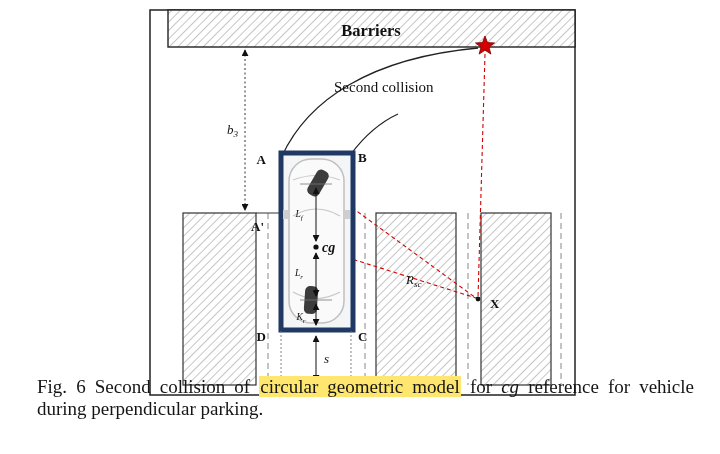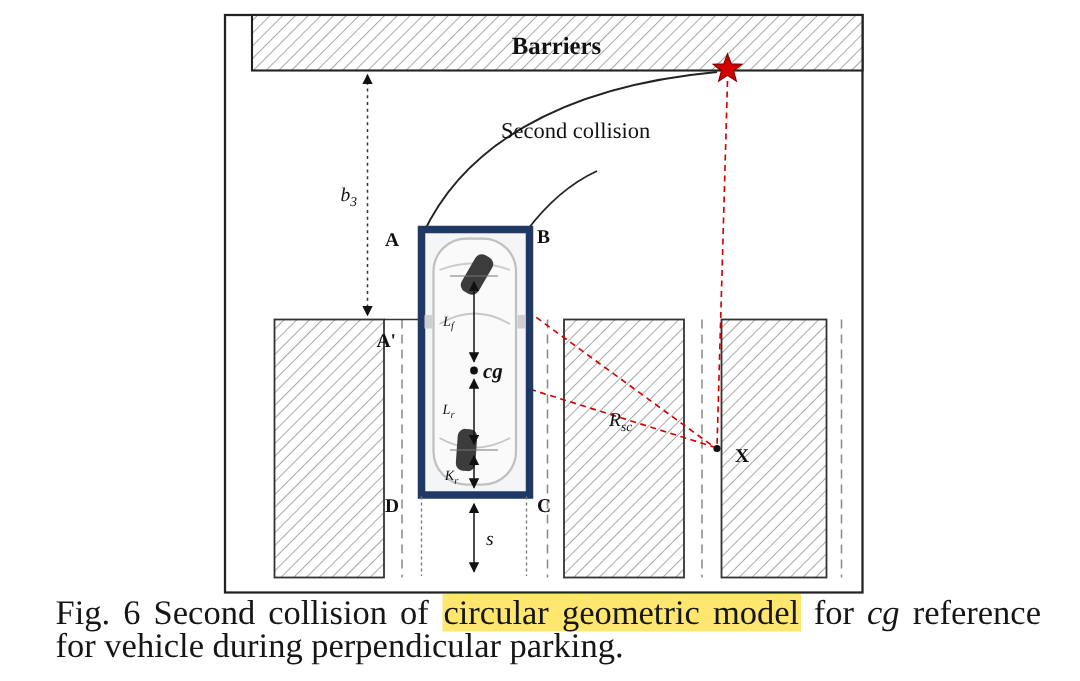--- a/index.html
+++ b/index.html
@@ -1,19 +1,19 @@
 <!DOCTYPE html>
 <html><head>
 <meta charset="utf-8">
 <style>
   html,body{margin:0;padding:0;background:#ffffff;}
   .page{position:relative;width:720px;height:454px;background:#ffffff;overflow:hidden;
         font-family:"Liberation Serif", serif;color:#111;}
   .diagram{position:absolute;left:148px;top:8px;}
-  .caption{position:absolute;left:37px;top:398px;width:657px;font-size:23px;
+  .caption{position:absolute;left:37px;top:376px;width:657px;font-size:19px;
            line-height:22px;text-align:justify;color:#151515;}
   .hl{background:#ffe66e;padding:0 1px;}
   .it{font-style:italic;}
   
   .t{font-family:"Liberation Serif", serif;fill:#111;}
   .pt{font-weight:bold;font-size:13px;}
   .dim{font-style:italic;font-size:13px;}
   .dimsm{font-style:italic;font-size:9.5px;}
   .sub{font-style:italic;}
 </style>

